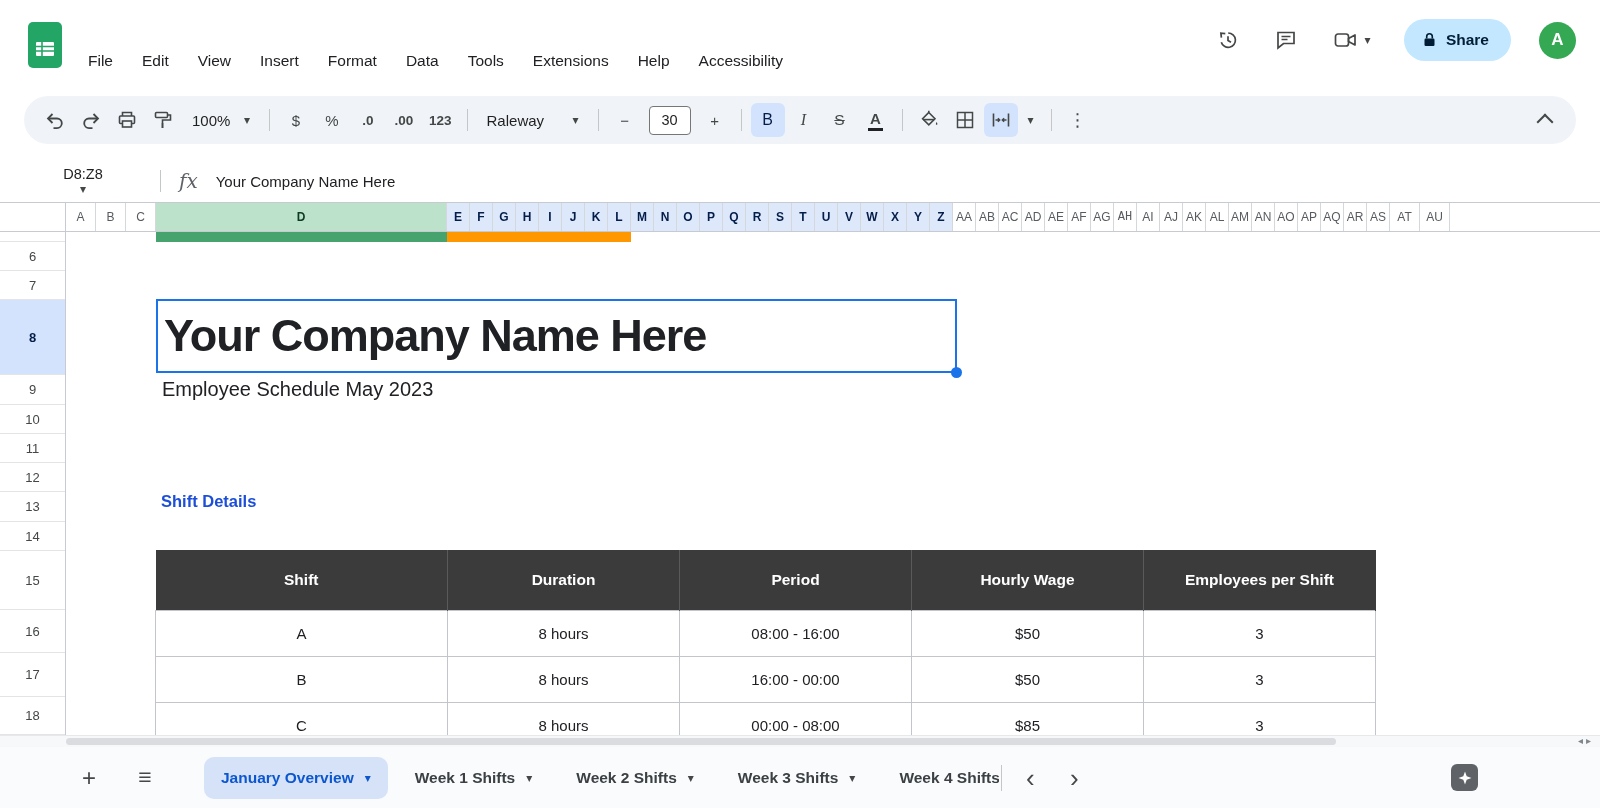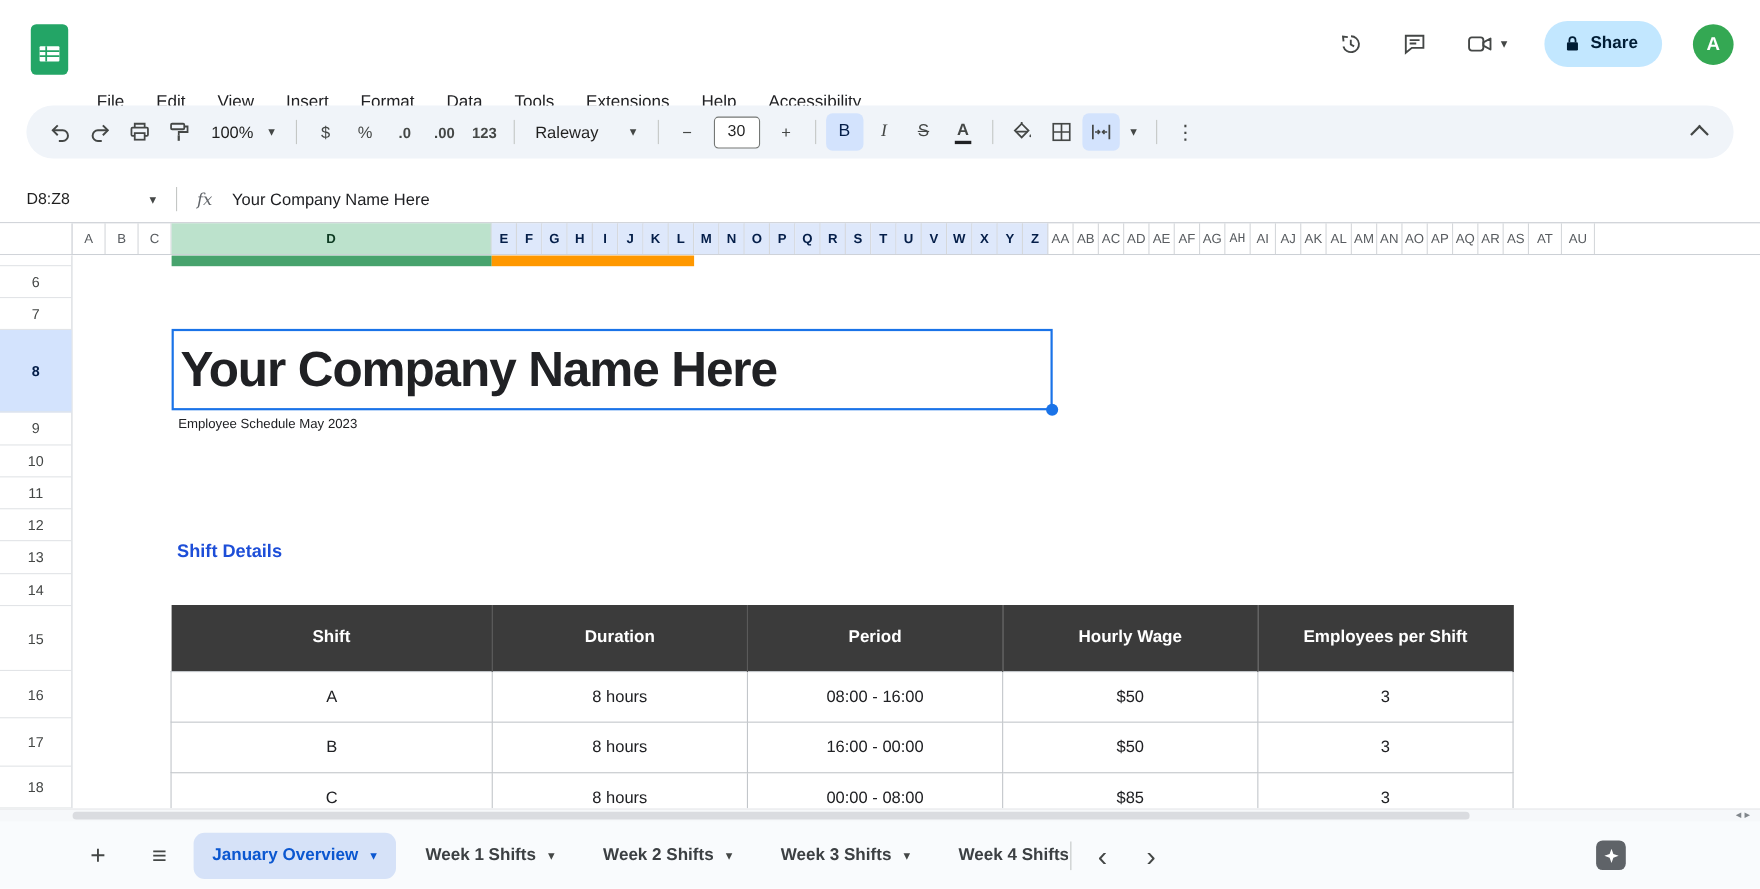--- a/index.html
+++ b/index.html
@@ -6,21 +6,21 @@
   body{
     width:1600px;height:808px;position:relative;overflow:hidden;
     background:#fff;font-family:"Liberation Sans",sans-serif;color:#1f1f1f;
   }
   
   .header{position:absolute;top:0;left:0;width:1600px;height:96px;background:#fff;}
   .logo{position:absolute;left:26px;top:20px;cursor:pointer;}
   .title-row{position:absolute;left:88px;top:14px;display:flex;align-items:center;gap:24px;}
   .doc-title{font-size:19px;color:#1f1f1f;}
   .title-icon{color:#444746;font-size:19px;display:flex;align-items:center;}
-  .menubar{position:absolute;left:86px;top:50px;display:flex;gap:25px;margin-top:32px;}
+  .menubar{position:absolute;left:86px;top:50px;display:flex;gap:25px;}
   .menu-item{font-size:15.5px;color:#202124;padding:2px 2px;cursor:pointer;}
   .header-right{position:absolute;right:24px;top:18px;display:flex;align-items:center;gap:14px;}
   .hicon{width:44px;height:44px;display:flex;align-items:center;justify-content:center;border-radius:50%;}
   .cam{width:60px;gap:5px;}
   .caret{font-size:12px;color:#444746;}
   .share{display:flex;align-items:center;gap:9px;height:42px;padding:0 22px 0 18px;border:none;
     border-radius:21px;background:var(--c-share-bg,#C2E7FF);color:var(--c-share-text,#001D35);
     font-size:15.5px;font-weight:600;font-family:inherit;margin-left:8px;cursor:pointer;}
   .avatar{width:37px;height:37px;border-radius:50%;background:var(--c-avatar-bg,#34A853);color:#fff;
     display:flex;align-items:center;justify-content:center;font-size:17px;font-weight:700;margin-left:14px;cursor:pointer;}
@@ -43,23 +43,23 @@
   .tcolor{flex-direction:column;gap:0;padding-top:3px;}
   .tcolor span{font-size:15px;font-weight:600;line-height:15px;}
   .cbar{width:15px;height:3.5px;background:#202124;margin-top:2px;display:block;}
   .tb-spacer{flex:1 1 auto;}
   .chev-up{width:10px;height:10px;border-left:2.2px solid #444746;border-top:2.2px solid #444746;
     transform:rotate(45deg);margin-top:4px;display:block;}
   
   .formula-bar{position:absolute;top:160px;left:0;width:1600px;height:42px;display:flex;align-items:center;
     border-bottom:1px solid #E1E3E6;background:#fff;}
   .name-box{display:flex;align-items:center;justify-content:space-between;width:118px;margin-left:16px;
-    padding:0 8px;font-size:14.5px;color:#1f1f1f;cursor:pointer;}
+    padding:0 8px;font-size:14.5px;color:#1f1f1f;cursor:pointer;flex-direction:column;}
   .fb-div{width:1px;height:22px;background:#C4C7C5;margin:0 10px;}
-  .fx{font-family:"DejaVu Serif",serif;font-style:italic;color:#5f6368;font-size:15px;margin:0 8px;}
+  .fx{font-family:"DejaVu Serif",serif;font-style:italic;color:#5f6368;font-size:20px;margin:0 8px;}
   .fb-text{font-size:15px;color:#202124;margin-left:10px;}
   
   .col-headers{position:absolute;top:202px;left:0;width:1600px;height:30px;display:flex;background:#fff;
     border-top:1px solid #C7CBD1;border-bottom:1px solid #C7CBD1;box-sizing:border-box;}
   .corner{flex:0 0 auto;width:66px;height:100%;border-right:1px solid #C7CBD1;box-sizing:border-box;background:#fff;}
   .col-cell{flex:0 0 auto;height:100%;box-sizing:border-box;border-right:1px solid #D5D8DB;display:flex;
     align-items:center;justify-content:center;font-size:12px;color:#575B5F;cursor:pointer;overflow:hidden;}
   .col-cell.sel-blue{background:#DEE8FB;color:#041E49;font-weight:700;}
   .col-cell.sel-green{background:var(--c-selected-col-green-bg,#BCE2CC);color:#0D3B22;font-weight:700;}
   
@@ -70,36 +70,36 @@
   .gutter-cell.sel{background:var(--c-selected-header-bg,#D3E3FD);color:#041E49;font-weight:700;}
   .canvas{position:absolute;left:66px;top:0;width:1534px;height:100%;overflow:hidden;background:#fff;}
   .bar{position:absolute;top:0;height:10px;}
   .bar.green{left:90px;width:291px;background:var(--c-green-bar,#47A36D);}
   .bar.orange{left:381px;width:184px;background:var(--c-orange-bar,#FF9800);}
   .selection{position:absolute;left:90px;top:67px;width:801px;height:74px;border:2px solid var(--c-accent-blue,#1A73E8);
     box-sizing:border-box;display:flex;align-items:center;}
   .company-title{font-size:45px;font-weight:700;color:#202124;padding-left:6px;white-space:nowrap;letter-spacing:-1px;cursor:text;}
   .fill-handle{position:absolute;left:885px;top:135px;width:11px;height:11px;border-radius:50%;
     background:var(--c-accent-blue,#1A73E8);cursor:crosshair;}
-  .subtitle{position:absolute;left:96px;top:146px;font-size:12px;color:#202124;cursor:cell;}
+  .subtitle{position:absolute;left:96px;top:146px;font-size:20px;color:#202124;cursor:cell;}
   .section-heading{position:absolute;left:95px;top:260px;font-size:16.5px;font-weight:700;color:#1d4ed8;cursor:cell;}
   .shift-table{position:absolute;left:89px;top:318px;border-collapse:collapse;}
   .shift-table th{background:var(--c-table-header-bg,#3B3B3B);color:#fff;font-size:15.5px;font-weight:600;
     height:58px;border-right:1px solid #5A5A5A;cursor:cell;}
   .shift-table th:last-child{border-right:1px solid #3B3B3B;}
   .shift-table td{height:43px;text-align:center;font-size:15px;color:#202124;border:1px solid #C2C6CA;background:#fff;cursor:cell;}
   
   .hscroll{position:absolute;top:735px;left:0;width:1600px;height:12px;background:#F6F8FA;border-top:1px solid #E6E8EA;box-sizing:border-box;}
   .hthumb{position:absolute;left:66px;top:2px;width:1270px;height:7px;border-radius:4px;background:#DADCE0;}
   .harrows{position:absolute;right:6px;top:-1px;font-size:10px;color:#80868B;letter-spacing:3px;}
   
   .tabbar{position:absolute;top:747px;left:0;width:1600px;height:61px;background:#F9FBFD;display:flex;align-items:center;}
   .tb-plus{margin-left:74px;font-size:24px;color:#444746;width:30px;text-align:center;cursor:pointer;}
   .tb-menu{margin-left:26px;font-size:23px;color:#444746;width:30px;text-align:center;cursor:pointer;}
-  .tabs{display:flex;align-items:center;margin-left:16px;gap:10px;}
+  .tabs{display:flex;align-items:center;margin-left:44px;gap:10px;}
   .tab{display:flex;align-items:center;gap:11px;height:42px;padding:0 17px;border-radius:10px;cursor:pointer;}
   .tab .tab-label{font-size:15.5px;font-weight:600;color:#3C4043;white-space:nowrap;}
   .tab.active{background:var(--c-active-tab-bg,#D3E3FD);}
   .tab.active .tab-label{color:var(--c-active-tab-text,#0B57D0);font-weight:700;}
   .tab.active .caret{color:var(--c-active-tab-text,#0B57D0);}
   .tab.clipped{max-width:100px;overflow:hidden;padding-right:0;}
   .tab-divider{width:1px;height:26px;background:#C4C7C5;margin:0 6px 0 2px;}
   .tab-arrow{font-size:26px;color:#444746;width:44px;text-align:center;cursor:pointer;line-height:26px;}
   .explore{position:absolute;right:122px;top:17px;width:27px;height:27px;border-radius:6px;background:#5F6368;
     display:flex;align-items:center;justify-content:center;cursor:pointer;}

